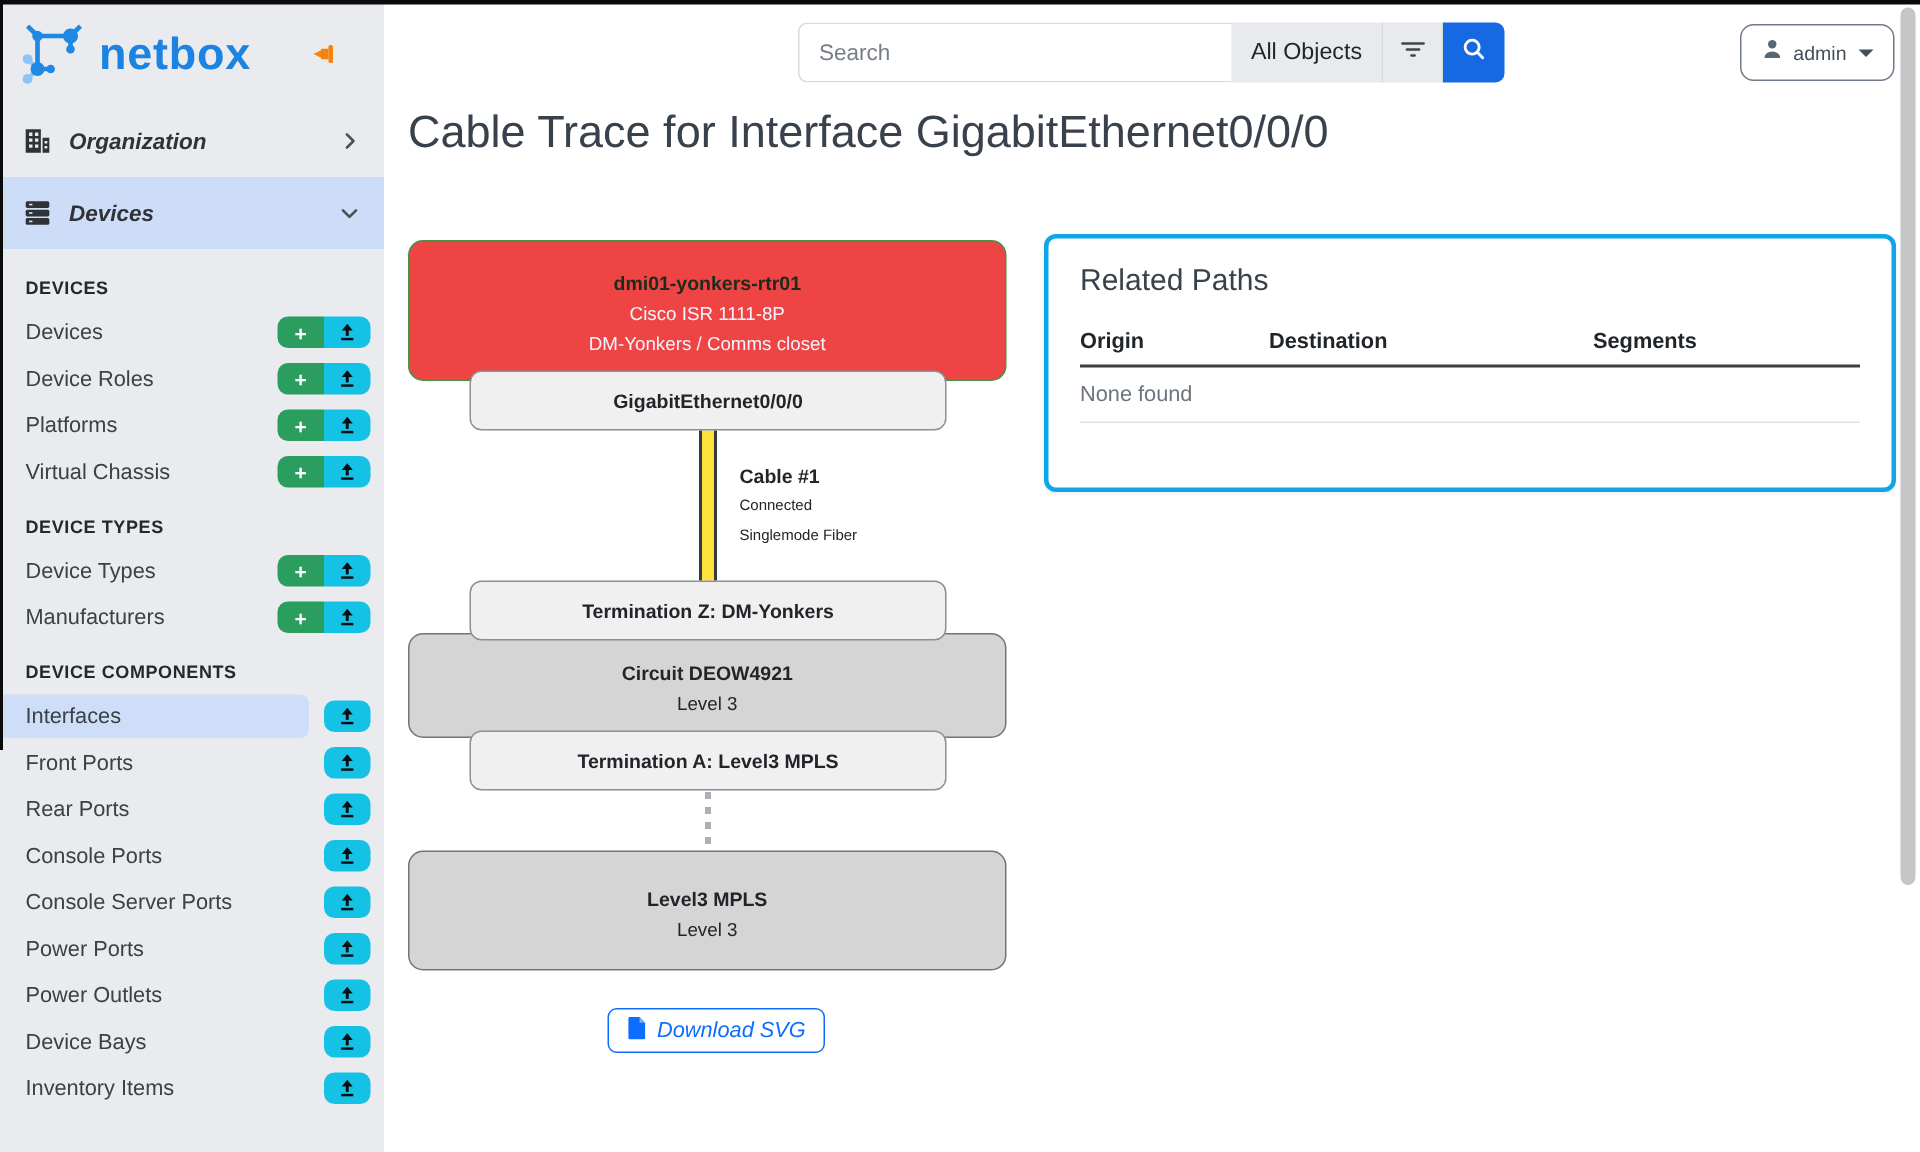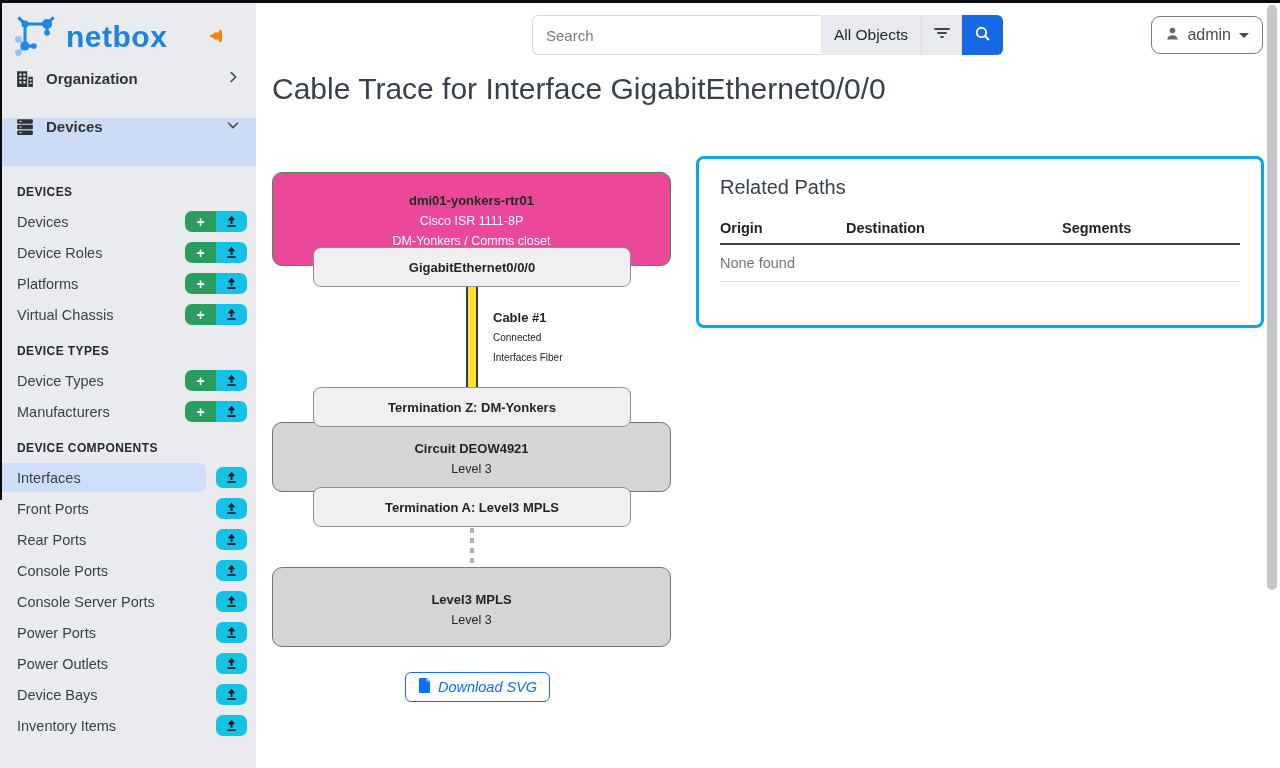--- a/index.html
+++ b/index.html
@@ -11,21 +11,21 @@
   .win-left-edge { position:absolute; left:0; top:0; width:2px; height:500px; background:#0a0a0a; z-index:50; }
   .scrollbar { position:absolute; right:3px; top:5px; width:10px; height:585px; background:#c4c6c8; border-radius:5px; z-index:40; }
 
   
   .sidebar { position:absolute; left:0; top:0; width:256px; height:768px; background:#e9ebee; z-index:10; }
   .logo-row { display:flex; align-items:center; padding:14px 14px 10px 14px; height:70px; position:relative; }
   .logo-mark { width:44px; height:44px; }
   .logo-text { font-size:30px; font-weight:bold; color:#1b83e2; margin-left:8px; letter-spacing:0.5px; }
   .pin-btn { position:absolute; right:28px; top:28px; width:20px; height:16px; cursor:pointer; }
 
-  .nav-item { display:flex; align-items:flex-start; height:48px; padding:0 16px; cursor:pointer; }
+  .nav-item { display:flex; align-items:center; height:48px; padding:0 16px; cursor:pointer;font-style:italic; }
   .nav-item.active { background:#cddcf7; }
   .nav-icon { width:18px; height:18px; flex:0 0 18px; }
   .nav-label { font-size:15px; font-weight:bold; color:#2f3337; margin-left:12px; flex:1; }
   .nav-chevron { width:14px; height:14px; }
 
   .side-section-title { font-size:12px; font-weight:bold; letter-spacing:0.4px; color:#25282c; padding:0 17px; height:27px; line-height:27px; margin-top:13px; }
   .side-section-title.tight { margin-top:8px; }
   .side-item { position:relative; display:flex; align-items:center; height:31px; padding-left:17px; }
   .side-item-label { font-size:14.5px; color:#3a4147; z-index:2; }
   .side-item .hl { position:absolute; left:0; top:1px; bottom:1px; width:206px; background:#cfdef8; border-radius:0 6px 6px 0; z-index:1; }
@@ -38,29 +38,29 @@
   
   .main { position:absolute; left:256px; top:0; width:1024px; height:768px; background:#fff; }
   .searchbar { position:absolute; left:276px; top:15px; display:flex; height:40px; }
   .search-input { width:289px; height:40px; border:1px solid #d5d9dd; border-right:none; border-radius:6px 0 0 6px; padding:0 13px; font-size:15px; color:#212529; outline:none; font-family:"Liberation Sans",sans-serif; }
   .search-input::placeholder { color:#757d85; }
   .scope-seg { width:100px; background:#e8eaed; display:flex; align-items:center; justify-content:center; font-size:15.5px; color:#1f2429; cursor:pointer; }
   .filter-btn { width:41px; background:#e8eaed; border-left:1px solid #d9dcdf; border-right:1px solid #d9dcdf; display:flex; align-items:center; justify-content:center; cursor:pointer; }
   .search-btn { width:41px; background:#1668e3; border-radius:0 6px 6px 0; display:flex; align-items:center; justify-content:center; cursor:pointer; }
 
   .user-btn { position:absolute; right:17px; top:16px; height:38px; border:1px solid #6f7b88; border-radius:9px; display:flex; align-items:center; padding:0 13px; cursor:pointer; background:#fff; color:#444f5b; }
-  .user-name { font-size:16px; margin:0 8px 0 7px; }
+  .user-name { font-size:13px; margin:0 8px 0 7px; }
   .caret-down { width:0; height:0; border-left:5px solid transparent; border-right:5px solid transparent; border-top:5px solid #444f5b; }
 
   .page-title { position:absolute; left:16px; top:72px; font-size:30px; font-weight:400; color:#39424c; }
 
   
   .trace-wrap { position:absolute; left:16px; top:140px; width:400px; height:640px; }
   .zone-box { position:absolute; left:0; width:399px; border-radius:10px; text-align:center; }
-  .zone-box.device { top:32px; height:94px; background:#ec4899; border:1px solid #419544; padding-top:18px; }
+  .zone-box.device { top:20px; height:94px; background:#ef4444; border:1px solid #419544; padding-top:18px; }
   .zone-box.gray { background:#d5d5d5; border:1px solid #6e757c; }
   .zone-box.circuit { top:282px; height:70px; padding-top:16px; }
   .zone-box.pnet { top:427px; height:80px; padding-top:22px; }
   .zone-title { font-size:13px; font-weight:bold; color:#212529; line-height:20px; }
   .zone-sub { font-size:12.5px; color:#212529; line-height:20px; }
   .zone-box.device .zone-title { color:#1c2b1d; }
   .zone-box.device .zone-sub { color:#f0f6ff; }
   .term-box { position:absolute; left:41px; width:318px; height:40px; background:#f0f0f0; border:1px solid #8a9096; border-radius:8px; display:flex; align-items:center; justify-content:center; font-size:13px; font-weight:bold; color:#212529; z-index:3; }
   .term-box.iface { top:107px; }
   .term-box.tz { top:247px; }
@@ -400,21 +400,21 @@
       <div class="zone-sub">Cisco ISR 1111-8P</div>
       <div class="zone-sub">DM-Yonkers / Comms closet</div>
     </div>
 
     <div class="term-box iface">GigabitEthernet0/0/0</div>
 
     <div class="cable-line"></div>
     <div class="cable-labels">
       <div class="cable-name">Cable #1</div>
       <div class="cable-sub">Connected</div>
-      <div class="cable-sub">Interfaces Fiber</div>
+      <div class="cable-sub">Singlemode Fiber</div>
     </div>
 
     <div class="term-box tz">Termination Z: DM-Yonkers</div>
 
     <div class="zone-box gray circuit">
       <div class="zone-title">Circuit DEOW4921</div>
       <div class="zone-sub">Level 3</div>
     </div>
 
     <div class="term-box ta">Termination A: Level3 MPLS</div>

